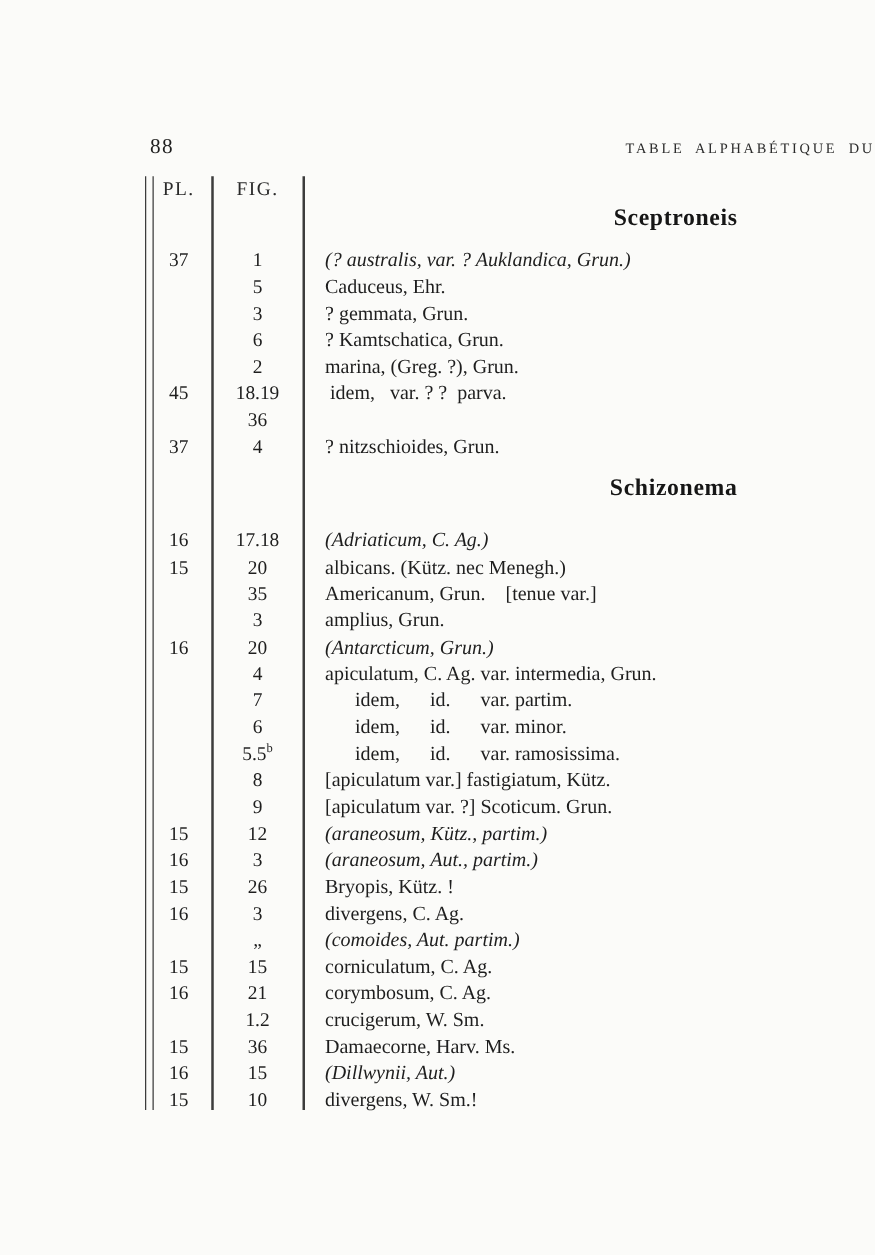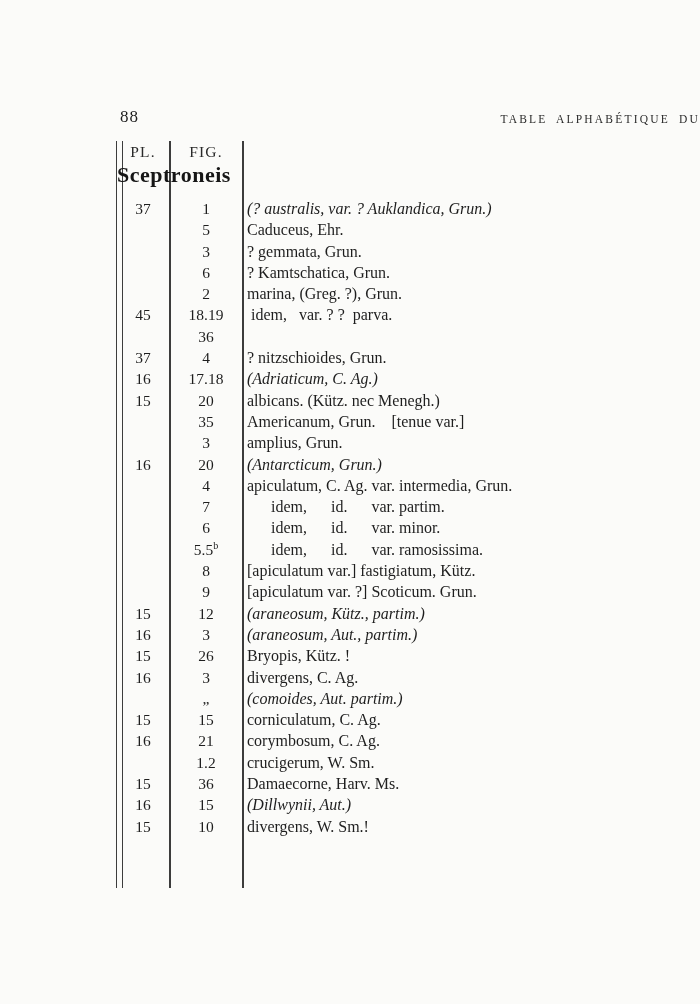--- a/index.html
+++ b/index.html
@@ -40,34 +40,34 @@
     font-size:16px;
   }
   .hdr-row{
     display:grid;grid-template-columns:52px 74px 1fr;
     height:20px;align-items:center;
   }
   .hdr-row .cell{
     text-align:center;font-size:11px;letter-spacing:1.2px;color:#2a2a2a;
   }
   .section-heading{
-    font-weight:700;font-size:22px;letter-spacing:.5px;
-    line-height:26px;text-align:left;margin:10px 0;
+    font-weight:700;font-size:19px;letter-spacing:.5px;
+    line-height:26px;text-align:right;margin:10px 0;
     color:#161616;
   }
   .section:first-of-type .section-heading{margin-top:0;}
   .section:last-of-type .section-heading{margin-bottom:18px;}
   .row{
     display:grid;grid-template-columns:52px 74px 1fr;
     height:21.3px;line-height:21.3px;
   }
   .cell{overflow:visible;}
   .cell.pl,.cell.fig{text-align:center;font-size:15.5px;}
   .cell.fig sup{font-size:10px;line-height:0;}
-  .cell.name{padding-left:4px;white-space:pre;}
+  .cell.name{padding-left:17px;white-space:pre;}
   .cell.name.it{font-style:italic;}
 </style>
 </head>
 <body>
 
 <div class="page">
 
   <span class="page-num">88</span>
   <span class="head-title">TABLE ALPHABÉTIQUE DU</span>
 
@@ -118,20 +118,21 @@
       <div class="cell pl"></div>
       <div class="cell fig">36</div>
     </div>
           <div class="row">
       <div class="cell pl">37</div>
       <div class="cell fig">4</div>
       <div class="cell name">? nitzschioides, Grun.</div>
     </div>
         </div>
         <div class="section">
+          <div class="section-heading">Schizonema</div>
           <div class="row">
       <div class="cell pl">16</div>
       <div class="cell fig">17.18</div>
       <div class="cell name it">(Adriaticum, C. Ag.)</div>
     </div>
           <div class="row">
       <div class="cell pl">15</div>
       <div class="cell fig">20</div>
       <div class="cell name">albicans. (Kütz. nec Menegh.)</div>
     </div>

